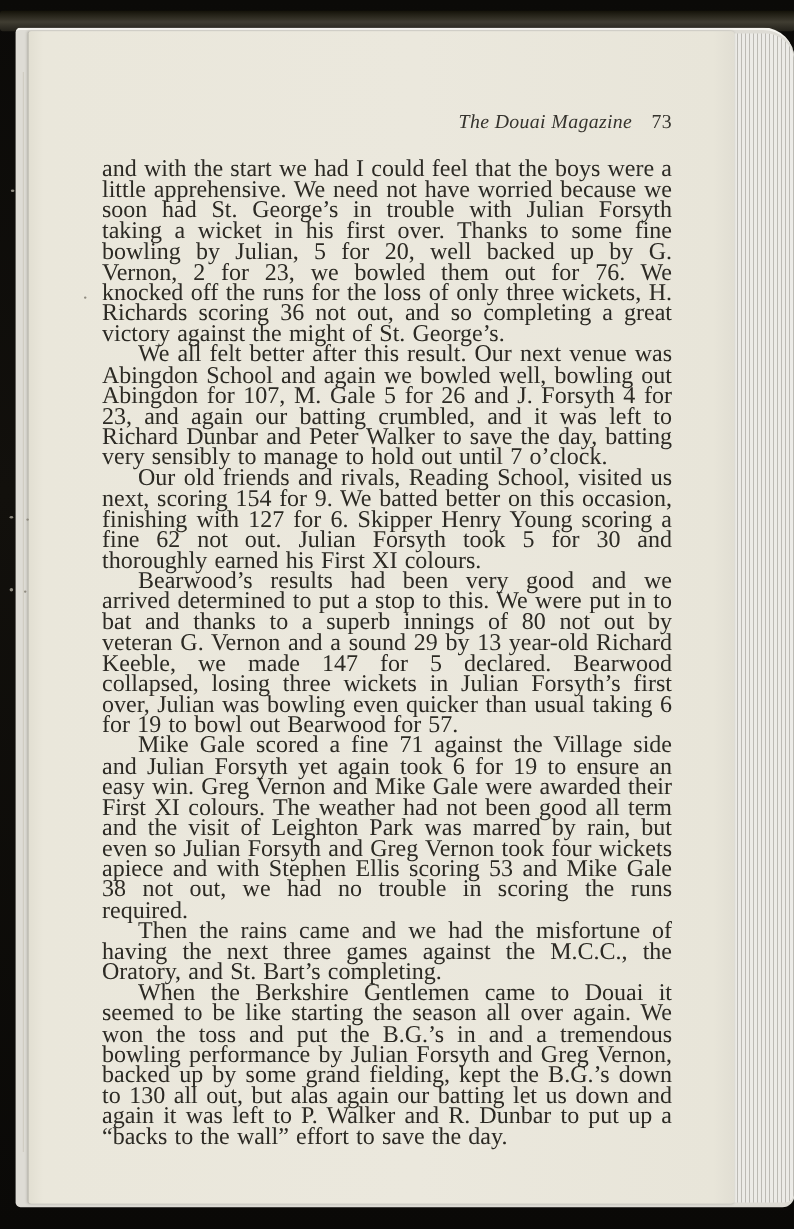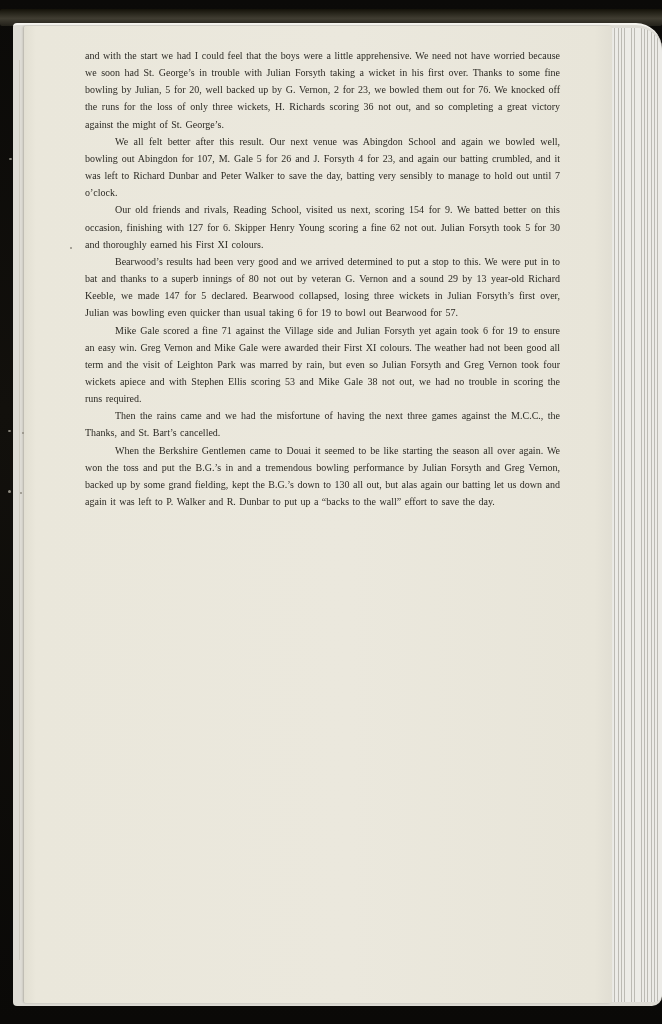--- a/index.html
+++ b/index.html
@@ -60,21 +60,21 @@
     font-size:16.5px;
     color:#35332d;
     letter-spacing:.3px;
     white-space:nowrap;
   }
   .mag-title { font-style:italic; }
   .page-num  { font-style:normal; margin-left:16px; }
 
   .body-text {
     margin-top:21px;
-    font-size:10px;
+    font-size:20px;
     line-height:17.15px;
     color:#2c2a24;
     text-align:justify;
     word-spacing:1px;
     font-family:Liberation Serif, serif;
   }
   .body-text p { margin:0; padding:0; text-indent:30px; }
   .body-text p.noindent { text-indent:0; }
 
   .speck { position:absolute; background:#8f8b80; border-radius:50%; }
@@ -88,28 +88,31 @@
 
   <div class="page-stack">
     <div class="fore-edge"></div>
   </div>
 
   <div class="left-line"></div>
 
   <div class="page">
     <div class="text-area">
 
+      <div class="running-head">
+        <span class="mag-title">The Douai Magazine</span><span class="page-num">73</span>
+      </div>
 
       <div class="body-text">
         <p class="noindent">and with the start we had I could feel that the boys were a little apprehensive. We need not have worried because we soon had St. George’s in trouble with Julian Forsyth taking a wicket in his first over. Thanks to some fine bowling by Julian, 5 for 20, well backed up by G. Vernon, 2 for 23, we bowled them out for 76. We knocked off the runs for the loss of only three wickets, H. Richards scoring 36 not out, and so completing a great victory against the might of St. George’s.</p>
         <p>We all felt better after this result. Our next venue was Abingdon School and again we bowled well, bowling out Abingdon for 107, M. Gale 5 for 26 and J. Forsyth 4 for 23, and again our batting crumbled, and it was left to Richard Dunbar and Peter Walker to save the day, batting very sensibly to manage to hold out until 7 o’clock.</p>
         <p>Our old friends and rivals, Reading School, visited us next, scoring 154 for 9. We batted better on this occasion, finishing with 127 for 6. Skipper Henry Young scoring a fine 62 not out. Julian Forsyth took 5 for 30 and thoroughly earned his First XI colours.</p>
         <p>Bearwood’s results had been very good and we arrived determined to put a stop to this. We were put in to bat and thanks to a superb innings of 80 not out by veteran G. Vernon and a sound 29 by 13 year-old Richard Keeble, we made 147 for 5 declared. Bearwood collapsed, losing three wickets in Julian Forsyth’s first over, Julian was bowling even quicker than usual taking 6 for 19 to bowl out Bearwood for 57.</p>
         <p>Mike Gale scored a fine 71 against the Village side and Julian Forsyth yet again took 6 for 19 to ensure an easy win. Greg Vernon and Mike Gale were awarded their First XI colours. The weather had not been good all term and the visit of Leighton Park was marred by rain, but even so Julian Forsyth and Greg Vernon took four wickets apiece and with Stephen Ellis scoring 53 and Mike Gale 38 not out, we had no trouble in scoring the runs required.</p>
-        <p>Then the rains came and we had the misfortune of having the next three games against the M.C.C., the Thanks, and St. Bart’s cancelled.</p>
+        <p>Then the rains came and we had the misfortune of having the next three games against the M.C.C., the Oratory, and St. Bart’s completing.</p>
         <p>When the Berkshire Gentlemen came to Douai it seemed to be like starting the season all over again. We won the toss and put the B.G.’s in and a tremendous bowling performance by Julian Forsyth and Greg Vernon, backed up by some grand fielding, kept the B.G.’s down to 130 all out, but alas again our batting let us down and again it was left to P. Walker and R. Dunbar to put up a “backs to the wall” effort to save the day.</p>
       </div>
 
     </div>
   </div>
 
   <div class="speck" style="left:9px;  top:158px; width:3px; height:2px;"></div>
   <div class="speck" style="left:70px; top:247px; width:2px; height:2px;"></div>
   <div class="speck" style="left:8px;  top:430px; width:3px; height:2px;"></div>
   <div class="speck" style="left:22px; top:432px; width:2px; height:2px;"></div>

